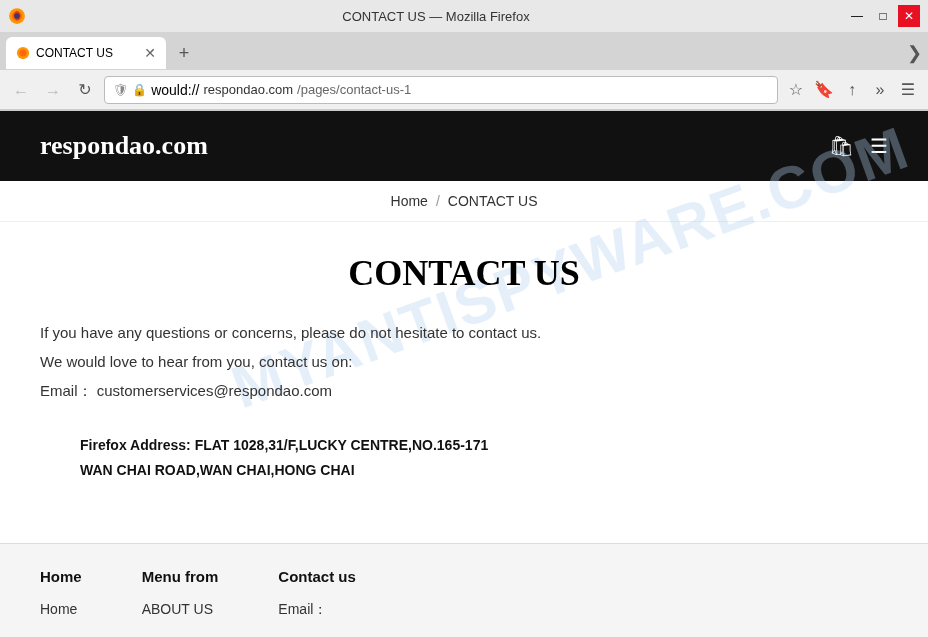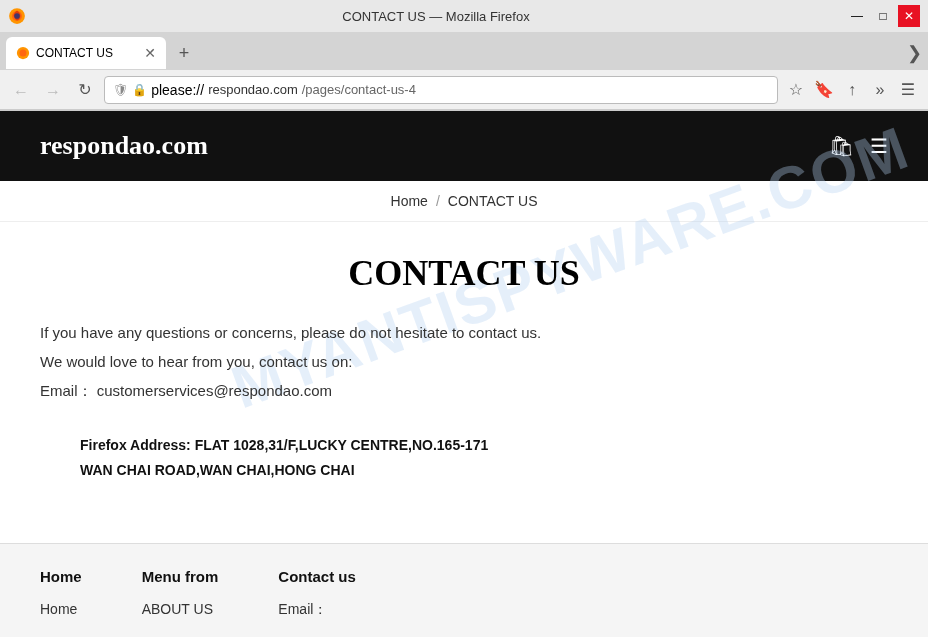--- a/index.html
+++ b/index.html
@@ -321,23 +321,23 @@
     <div class="tab-bar-right">❯</div>
   </div>
 
   <div class="address-bar">
     <button class="nav-btn disabled">←</button>
     <button class="nav-btn disabled">→</button>
     <button class="nav-btn">↻</button>
     <div class="url-bar">
       <span class="url-icon">🛡</span>
       <span class="url-secure">🔒</span>
-      <span class="url-protocol">please://</span>
+      <span class="url-protocol">would://</span>
         <span class="url-domain">respondao.com</span>
-        <span class="url-path">/pages/contact-us-4</span>
+        <span class="url-path">/pages/contact-us-1</span>
     </div>
     <div class="toolbar-icons">
       <span class="toolbar-icon">☆</span>
       <span class="toolbar-icon">🔖</span>
       <span class="toolbar-icon">↑</span>
       <span class="toolbar-icon">»</span>
       <span class="toolbar-icon">☰</span>
     </div>
   </div>
 </div>

